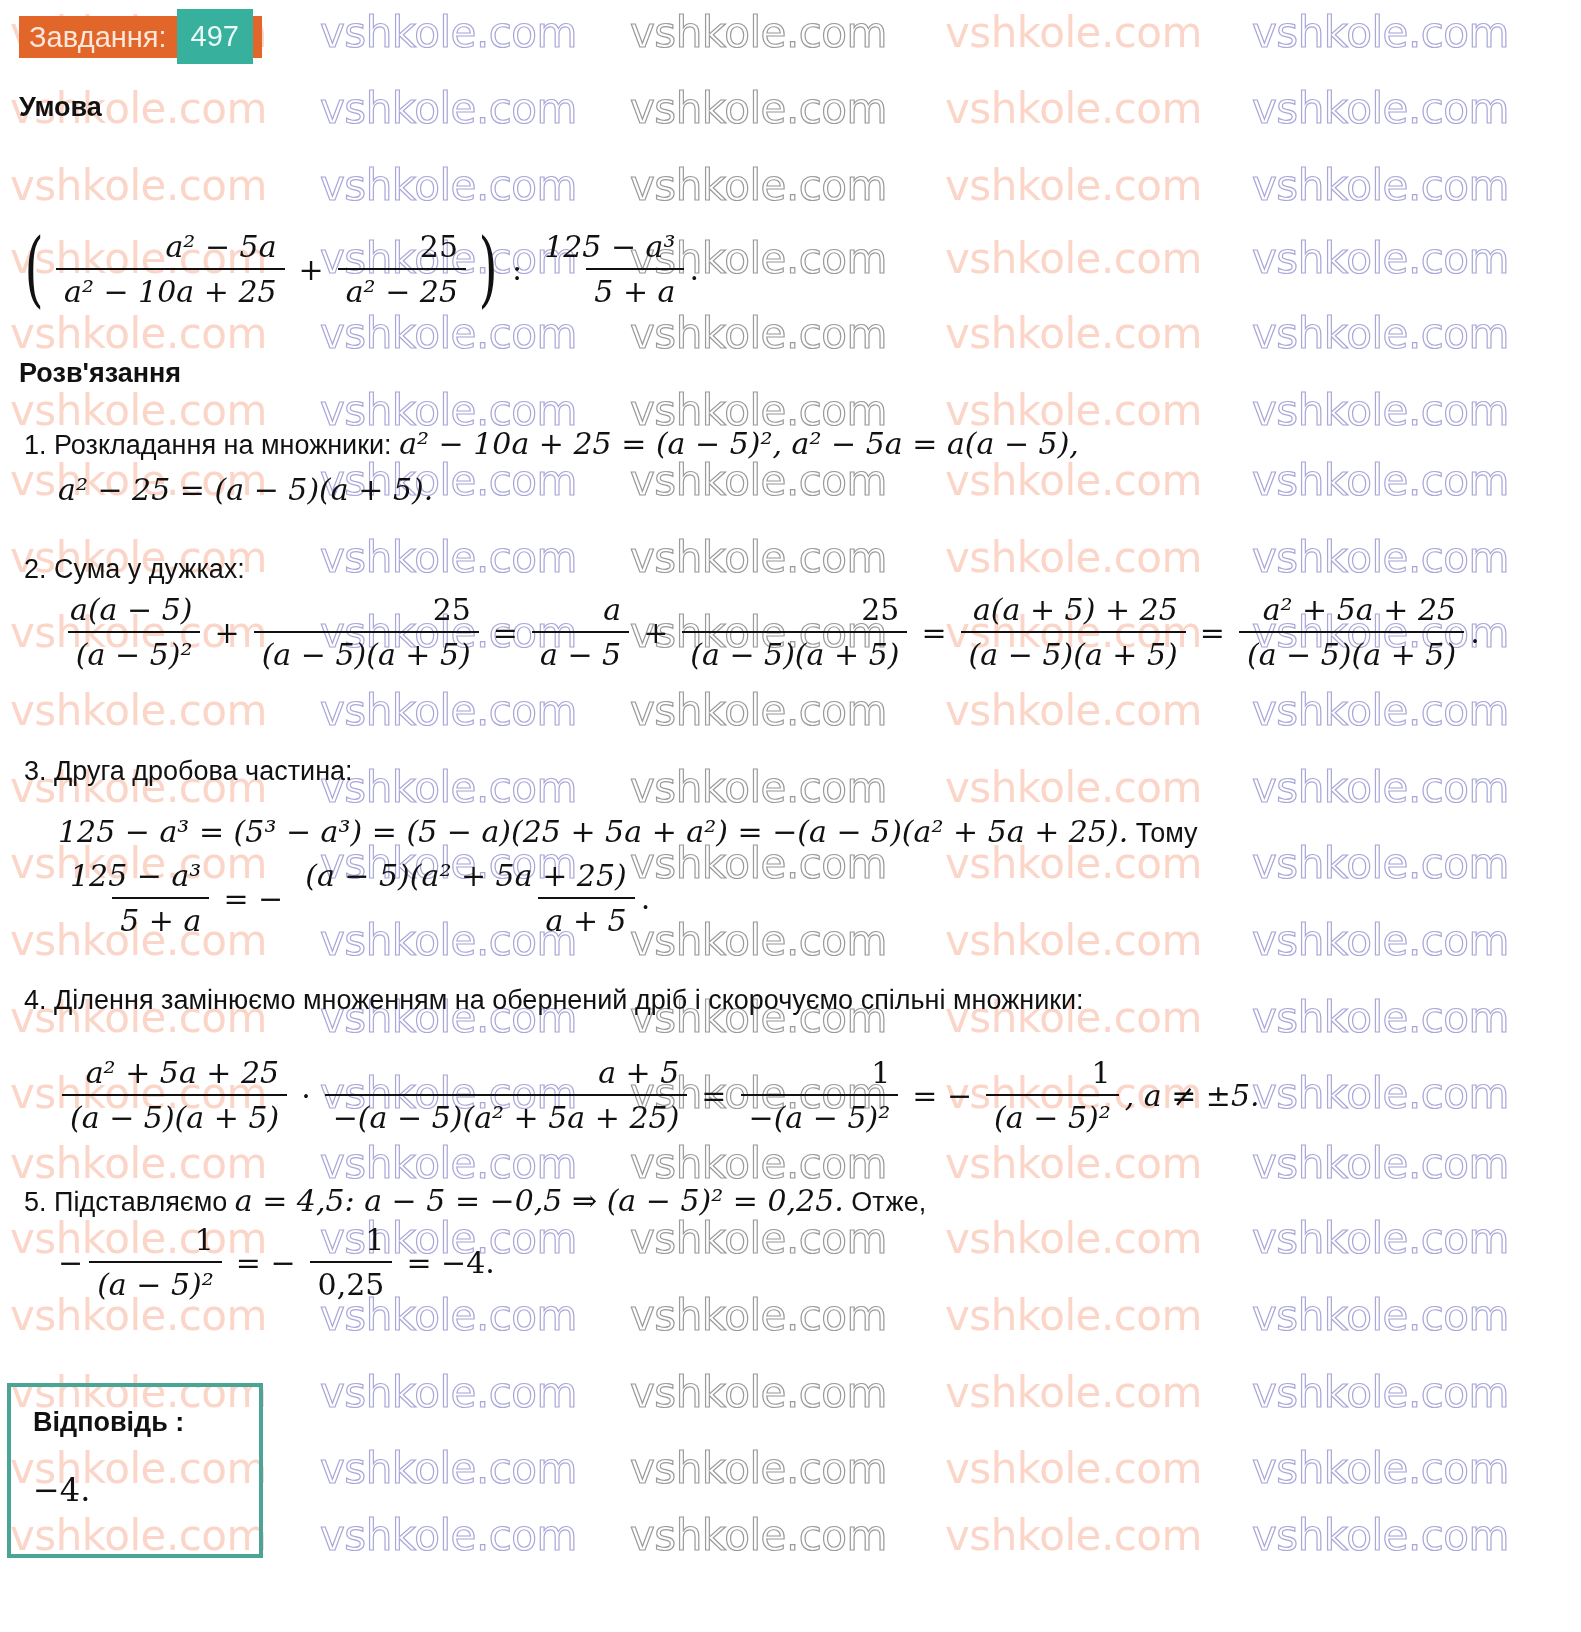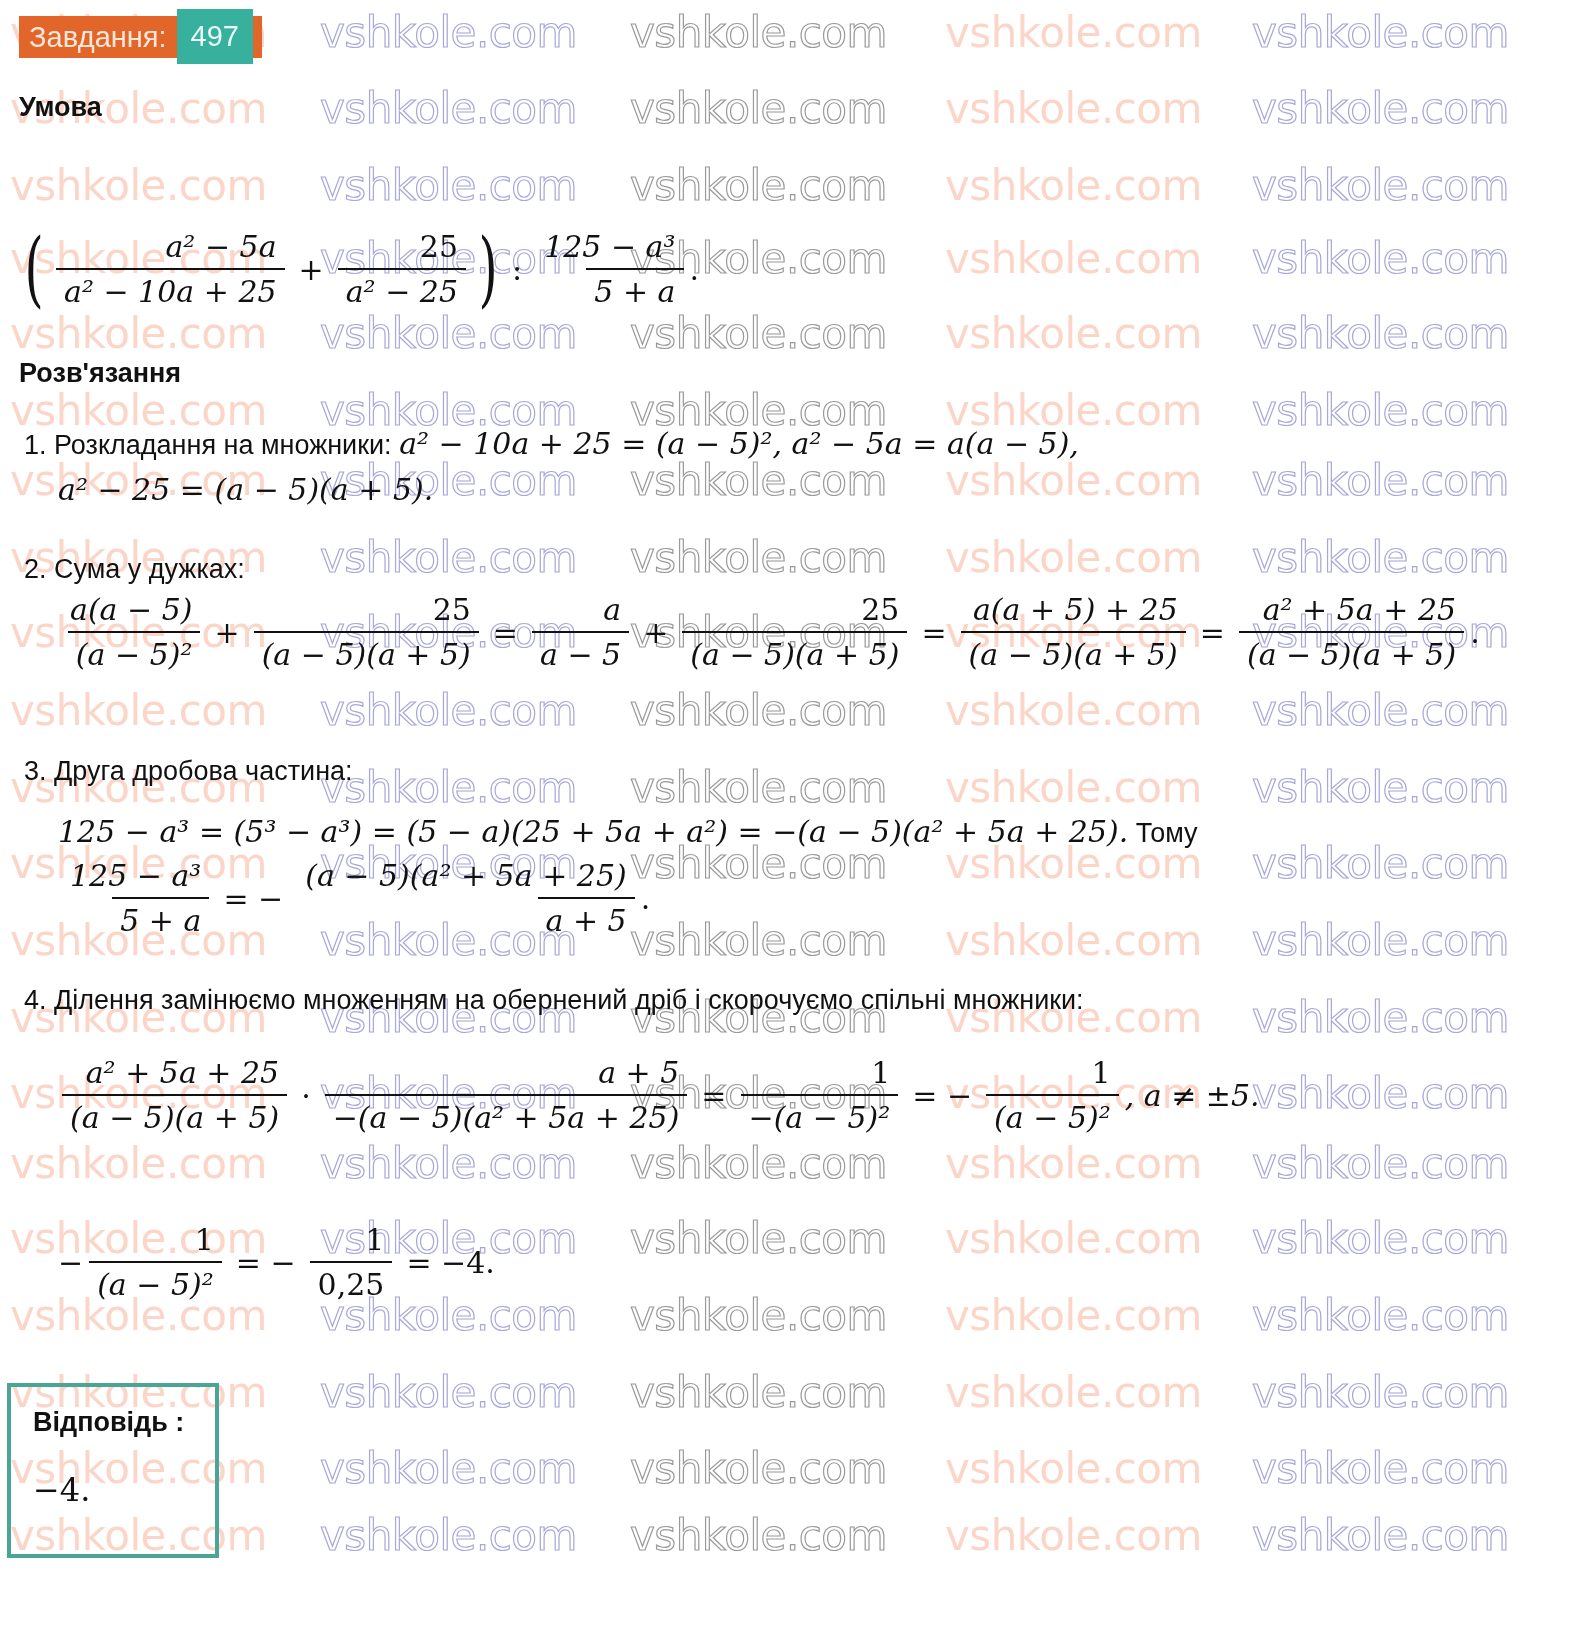--- a/index.html
+++ b/index.html
@@ -28,21 +28,21 @@
     .m { font-family: "DejaVu Serif", serif; font-size: 30px; }
     .mi { font-family: "DejaVu Serif", serif; font-style: italic; }
 
     .math-line { position: absolute; display: flex; align-items: center; white-space: nowrap; font-family: "DejaVu Serif", serif; font-size: 30px; color: #111; }
     .frac { display: inline-flex; flex-direction: column; align-items: flex-end; margin: 0 6px; }
     .frac .num { padding: 0 8px 4px; }
     .frac .den { border-top: 2.5px solid #111; padding: 4px 8px 0; }
     .op { margin: 0 8px; }
     .paren { font-size: 82px; line-height: 1; font-weight: 200; transform: scaleX(0.6); }
 
-    .answer-box { position: absolute; left: 7px; top: 1383px; width: 212px; height: 175px; border: 4px solid #4aa597; box-sizing: border-box; }
+    .answer-box { position: absolute; left: 7px; top: 1383px; width: 256px; height: 175px; border: 4px solid #4aa597; box-sizing: border-box; }
     .answer-title { position: absolute; left: 22px; top: 20px; font-weight: bold; font-size: 27px; }
     .answer-val { position: absolute; left: 22px; top: 84px; font-family: "DejaVu Serif", serif; font-size: 32px; }
   </style>
 </head>
 <body>
 
 <div class="wm-layer" id="wm-layer">
     <span class="wm orange" style="left: 10px; top: 12px;">vshkole.com</span>
     <span class="wm purple" style="left: 320px; top: 12px;">vshkole.com</span>
     <span class="wm gray" style="left: 630px; top: 12px;">vshkole.com</span>
@@ -260,20 +260,25 @@
       <span class="den mi">−(a − 5)²</span>
     </span>
     <span class="op">= −</span>
     <span class="frac">
       <span class="num">1</span>
       <span class="den mi">(a − 5)²</span>
     </span>
     <span class="mi">, a ≠ ±5.</span>
   </div>
 
+  <div class="txt" style="left:24px; top:1183px;">
+    <span>5. Підставляємо</span>
+    <span class="m mi">a = 4,5: a − 5 = −0,5 ⇒ (a − 5)² = 0,25.</span>
+    <span>Отже,</span>
+  </div>
   <div class="math-line" style="left:58px; top:1222px;">
     <span>−</span>
     <span class="frac">
       <span class="num">1</span>
       <span class="den mi">(a − 5)²</span>
     </span>
     <span class="op">= −</span>
     <span class="frac">
       <span class="num">1</span>
       <span class="den">0,25</span>

